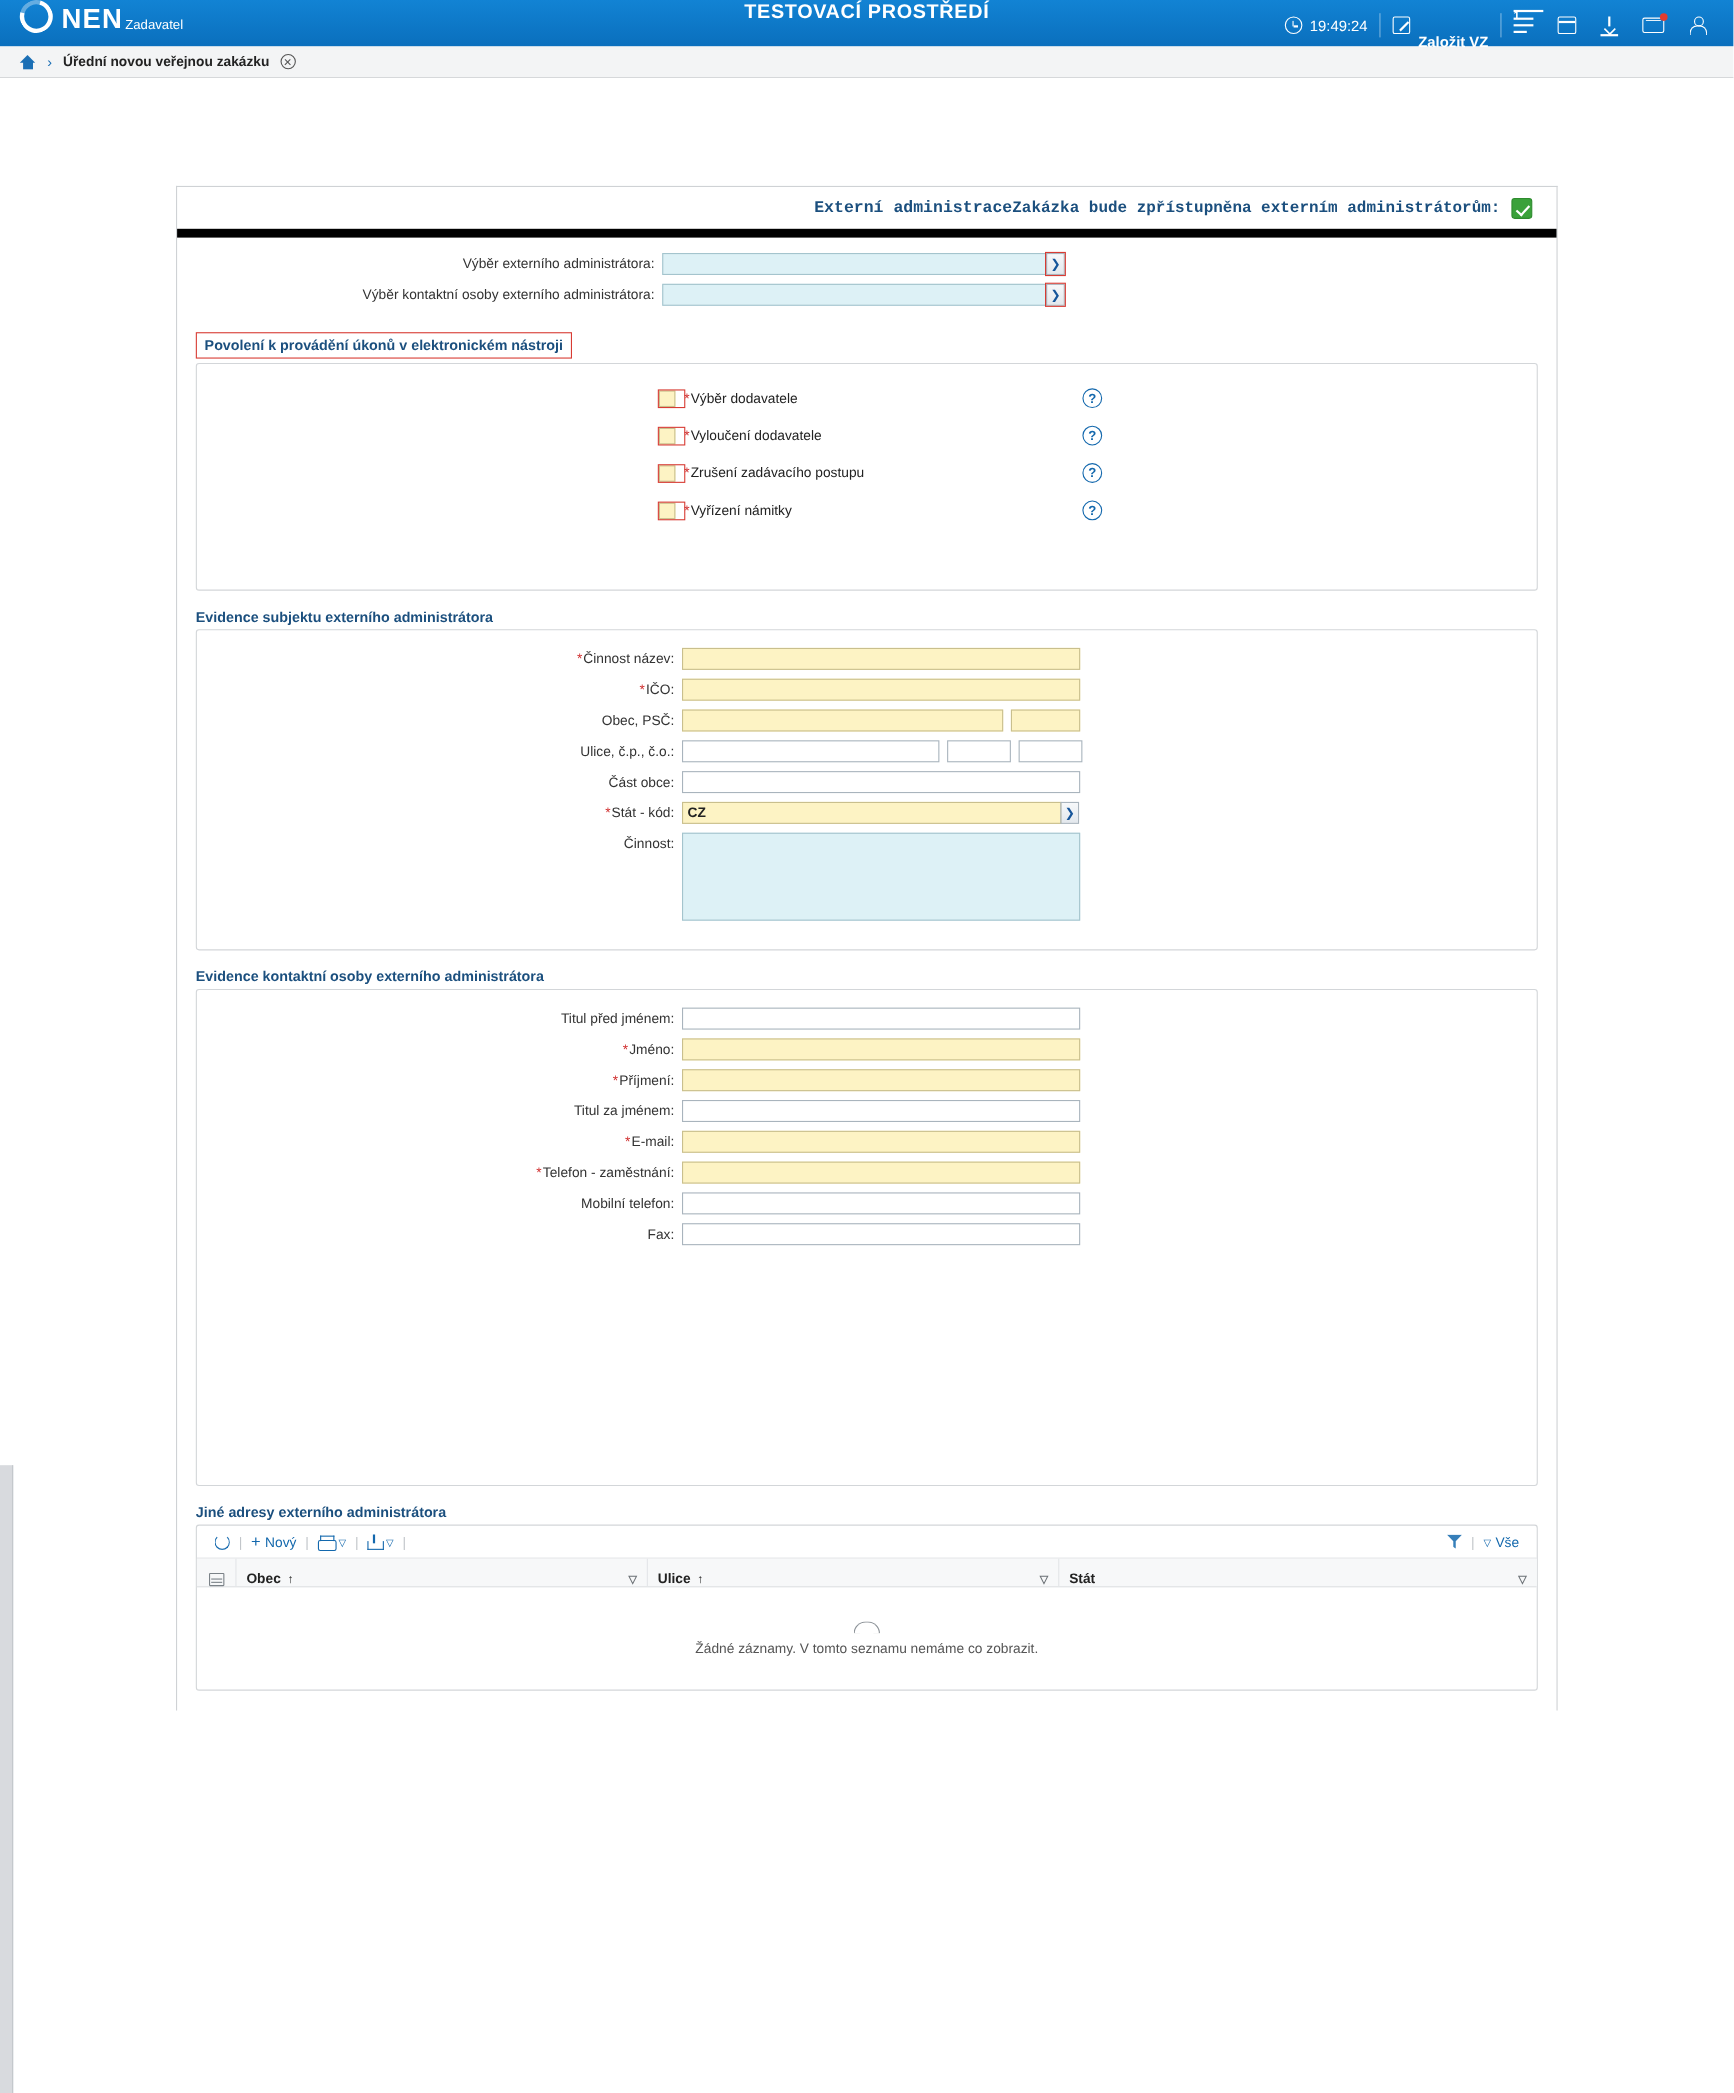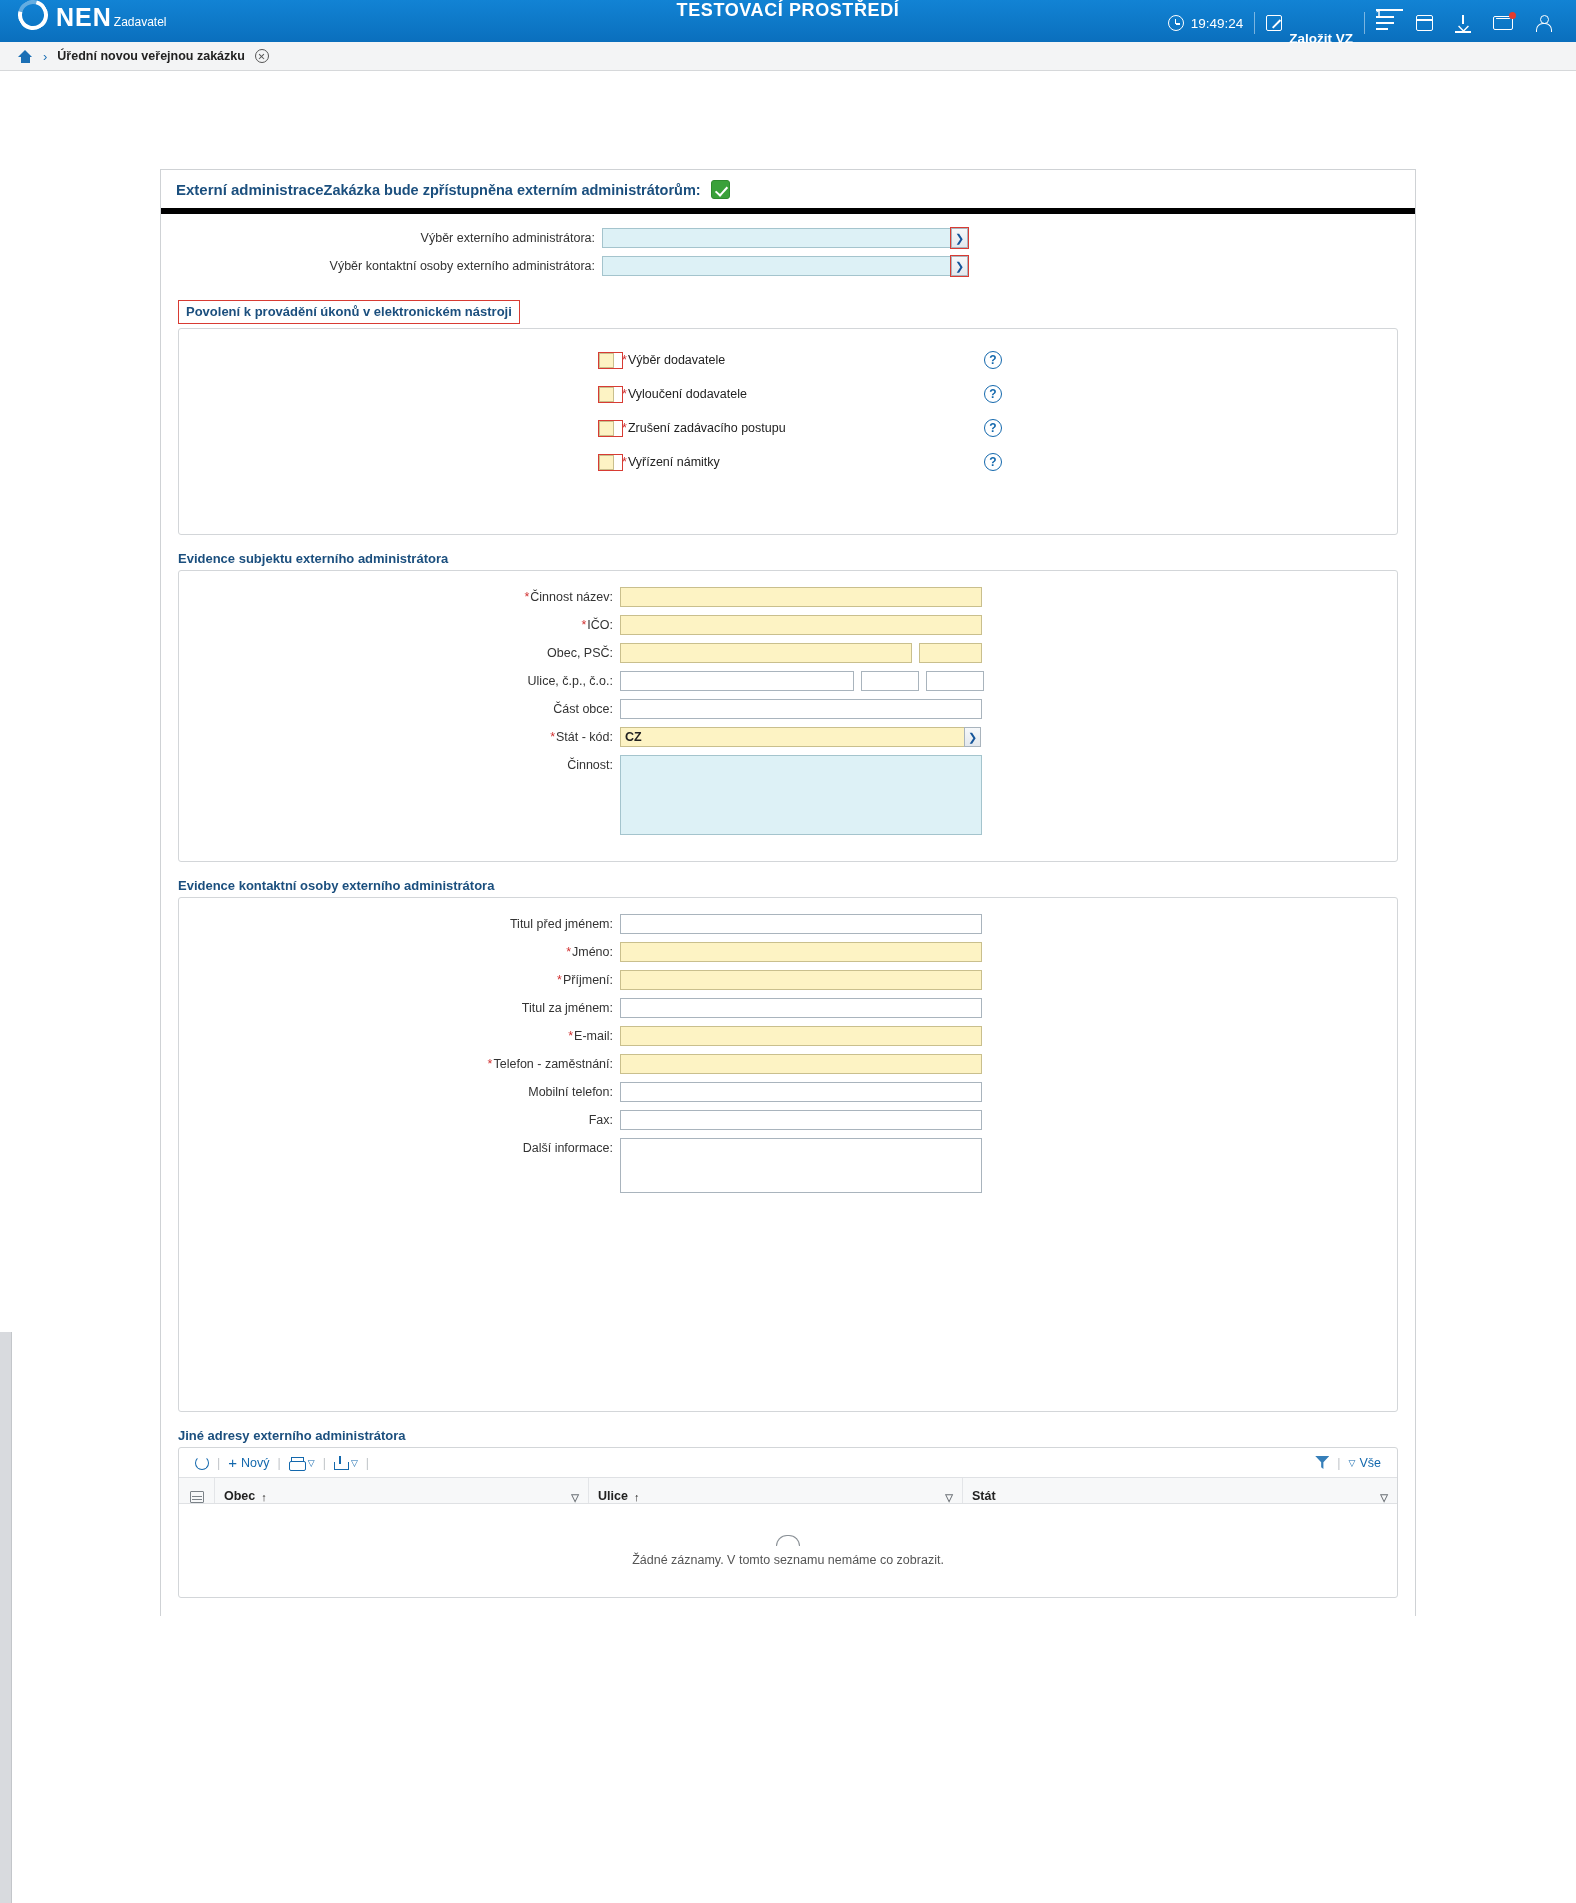--- a/index.html
+++ b/index.html
@@ -162,23 +162,24 @@
     background: #d8dade; border-right: 1px solid #c3c6ca;
   }
   .card {
     position: absolute;
     left: 160px; top: 98px; width: 1256px;
     background: #fff;
     border: 1px solid #cfd2d5;
     border-bottom: none;
   }
   .card-header {
-    display: flex; align-items: center; justify-content: flex-start;
+    display: flex; align-items: center; justify-content: flex-end;
     padding: 10px 22px 9px 15px;
-    border-bottom: 6px solid #000000;
+    border-bottom: 8px solid #000000;
+    font-family: Liberation Mono, monospace;
   }
   .card-title { font-size: 15px; font-weight: bold; color: #1b4f7e; }
   .card-header-right {
     display: flex; align-items: center; gap: 10px;
     font-size: 14.5px; font-weight: bold; color: #1b4f7e;
   }
   .chk-green {
     width: 19px; height: 19px; border-radius: 3px; background: #3aa13a;
     position: relative; border: 1px solid #2e8b2e;
   }
@@ -534,24 +535,20 @@
           <div class="row">
             <div class="lbl">Mobilní telefon:</div>
             <input class="inp" style="width: 362px;" value="">
           </div>
 
           <div class="row">
             <div class="lbl">Fax:</div>
             <input class="inp" style="width: 362px;" value="">
           </div>
 
-          <div class="row" style="align-items:flex-start">
-            <div class="lbl" style="padding-top:3px">Další informace:</div>
-            <textarea class="inp" style="width: 362px; height: 55px;"></textarea>
-          </div>
 
         </div>
       </div>
 
       
       <div class="section-title">Jiné adresy externího administrátora</div>
       <div class="fieldset" style="margin-bottom:18px">
         <div class="tbl-toolbar">
           <div class="tb-item">
               <span class="refresh-ic"></span>

